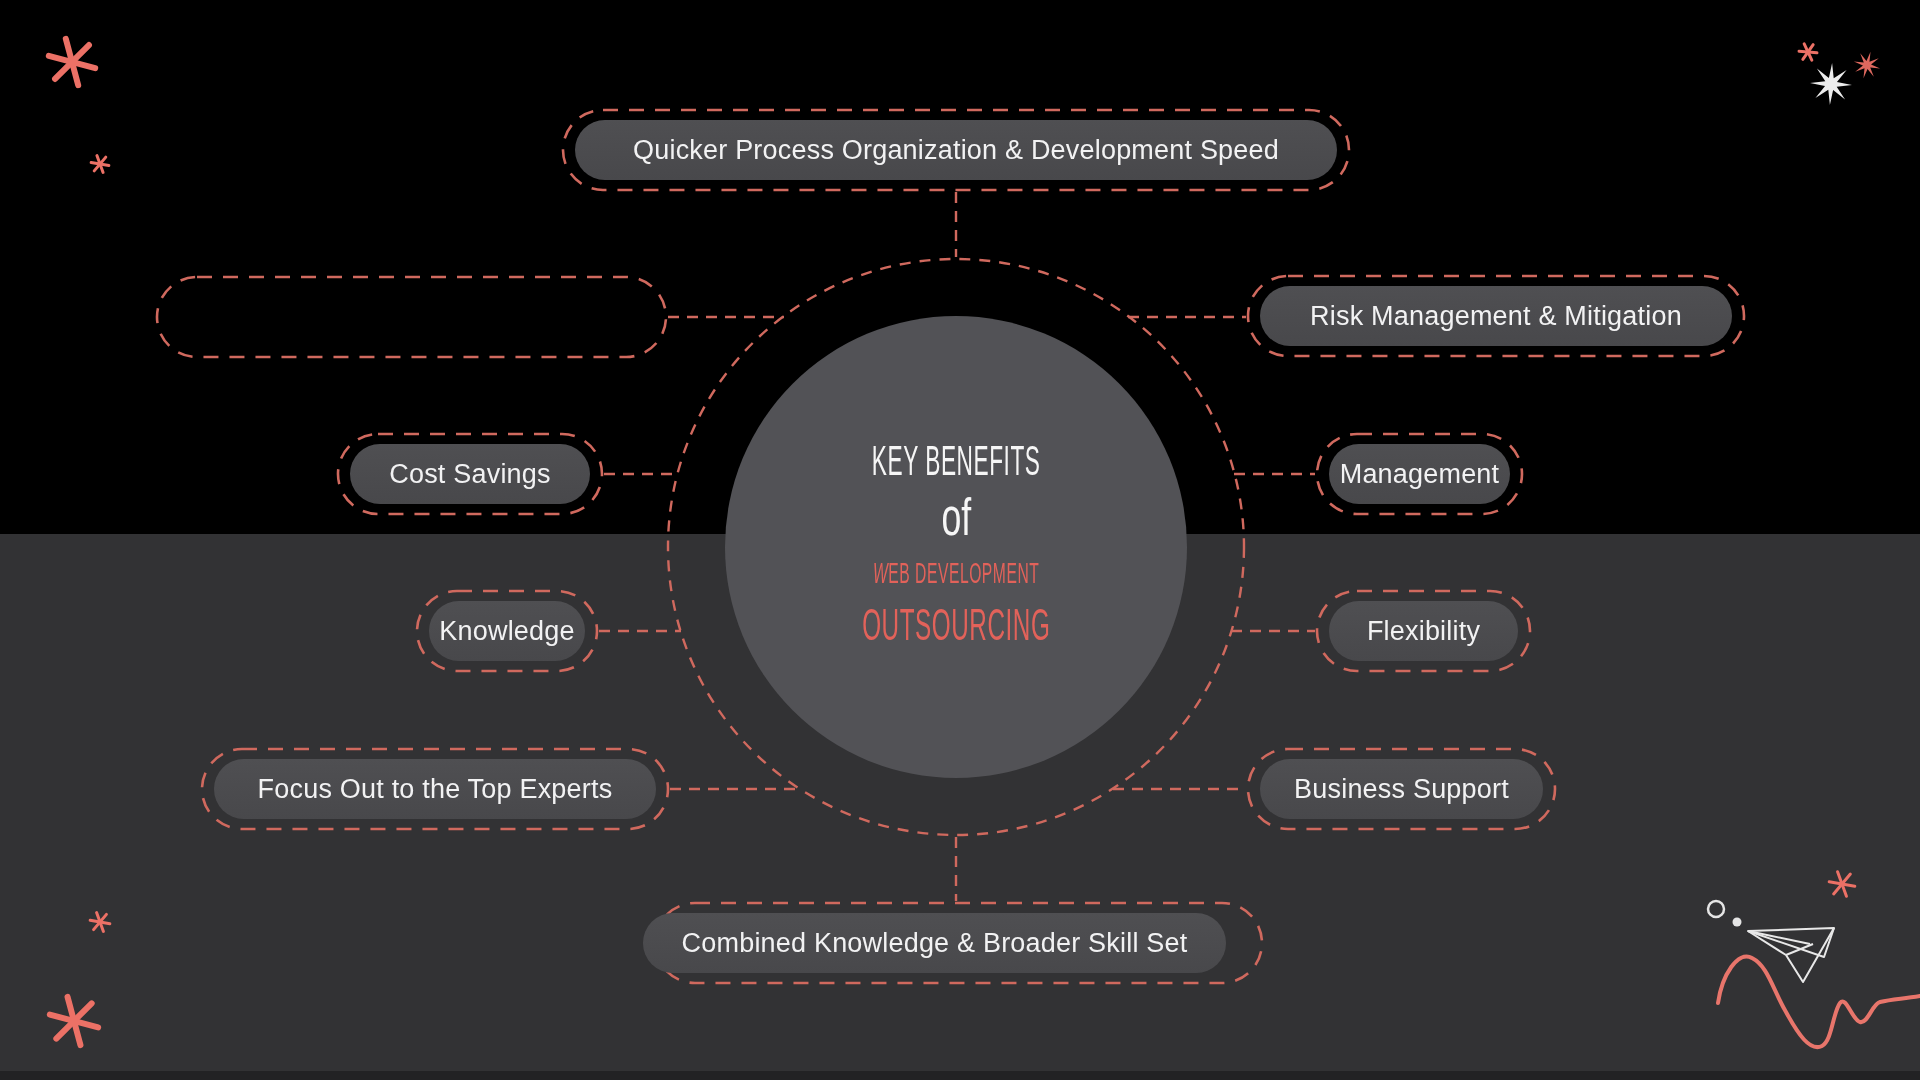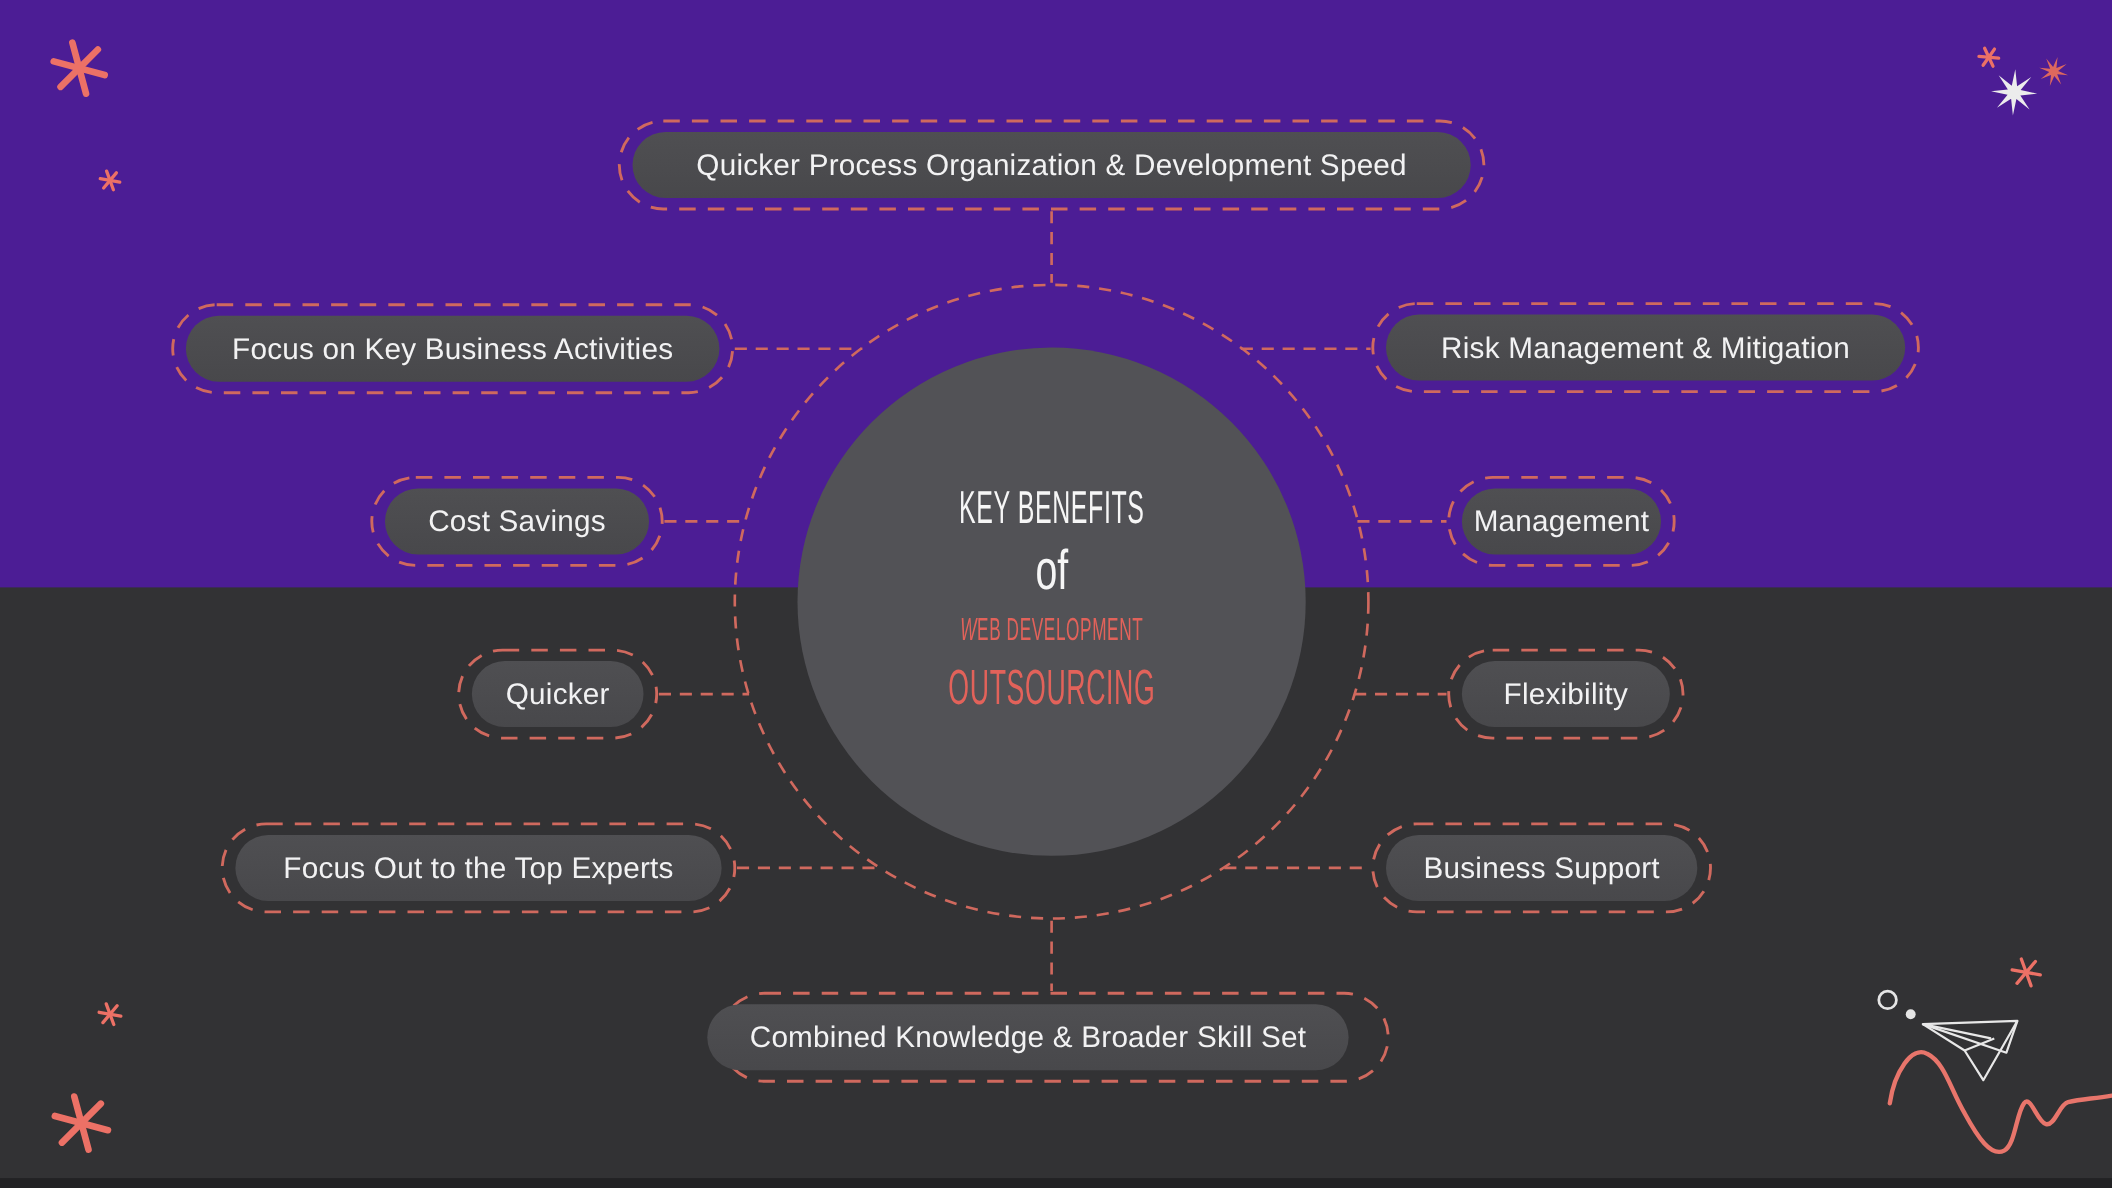--- a/index.html
+++ b/index.html
@@ -1,19 +1,19 @@
 <!DOCTYPE html>
 <html><head>
 <meta charset="utf-8">
 <style>
   html,body{margin:0;padding:0;background:#151515;}
   .stage{
     position:relative;width:1920px;height:1080px;overflow:hidden;
     font-family:"Liberation Sans", sans-serif;
-    background:#4c1d95;
+    background:#000000;
   }
   .band-lower{position:absolute;left:0;top:534px;width:1920px;height:546px;background:#323234;}
   .band-bottom-strip{position:absolute;left:0;top:1071px;width:1920px;height:9px;background:#222224;}
   .layer-svg{position:absolute;left:0;top:0;}
   .pill{
     position:absolute;height:60px;border-radius:30px;
     background:linear-gradient(180deg,#4f4f52 0%,#48484b 100%);
     display:flex;align-items:center;justify-content:center;
     color:#f2f2f3;font-size:27px;letter-spacing:.2px;white-space:nowrap;
   }
@@ -118,34 +118,31 @@
 
     <path stroke="#e8756b" stroke-width="4" fill="none" stroke-linecap="round" d="M1718,1003 C1722,975 1738,950 1752,958 C1768,966 1773,990 1786,1012
              C1798,1034 1810,1052 1822,1046 C1832,1041 1833,1012 1840,1003
              C1846,995 1852,1020 1860,1022 C1868,1024 1872,1004 1880,1002
              C1892,999 1902,999 1920,996"></path>
   </svg>
 
   <div class="pill" style="left:575px;top:120px;width:762px;">
       <span>Quicker Process Organization &amp; Development Speed</span>
     </div>
-  <div class="pill" style="left:169px;top:287px;width:485px;">
-      <span>Focus on Key Business Activities</span>
-    </div>
   <div class="pill" style="left:1260px;top:286px;width:472px;">
       <span>Risk Management &amp; Mitigation</span>
     </div>
   <div class="pill" style="left:350px;top:444px;width:240px;">
       <span>Cost Savings</span>
     </div>
   <div class="pill" style="left:1329px;top:444px;width:181px;">
       <span>Management</span>
     </div>
   <div class="pill" style="left:429px;top:601px;width:156px;">
-      <span>Quicker</span>
+      <span>Knowledge</span>
     </div>
   <div class="pill" style="left:1329px;top:601px;width:189px;">
       <span>Flexibility</span>
     </div>
   <div class="pill" style="left:214px;top:759px;width:442px;">
       <span>Focus Out to the Top Experts</span>
     </div>
   <div class="pill" style="left:1260px;top:759px;width:283px;">
       <span>Business Support</span>
     </div>

